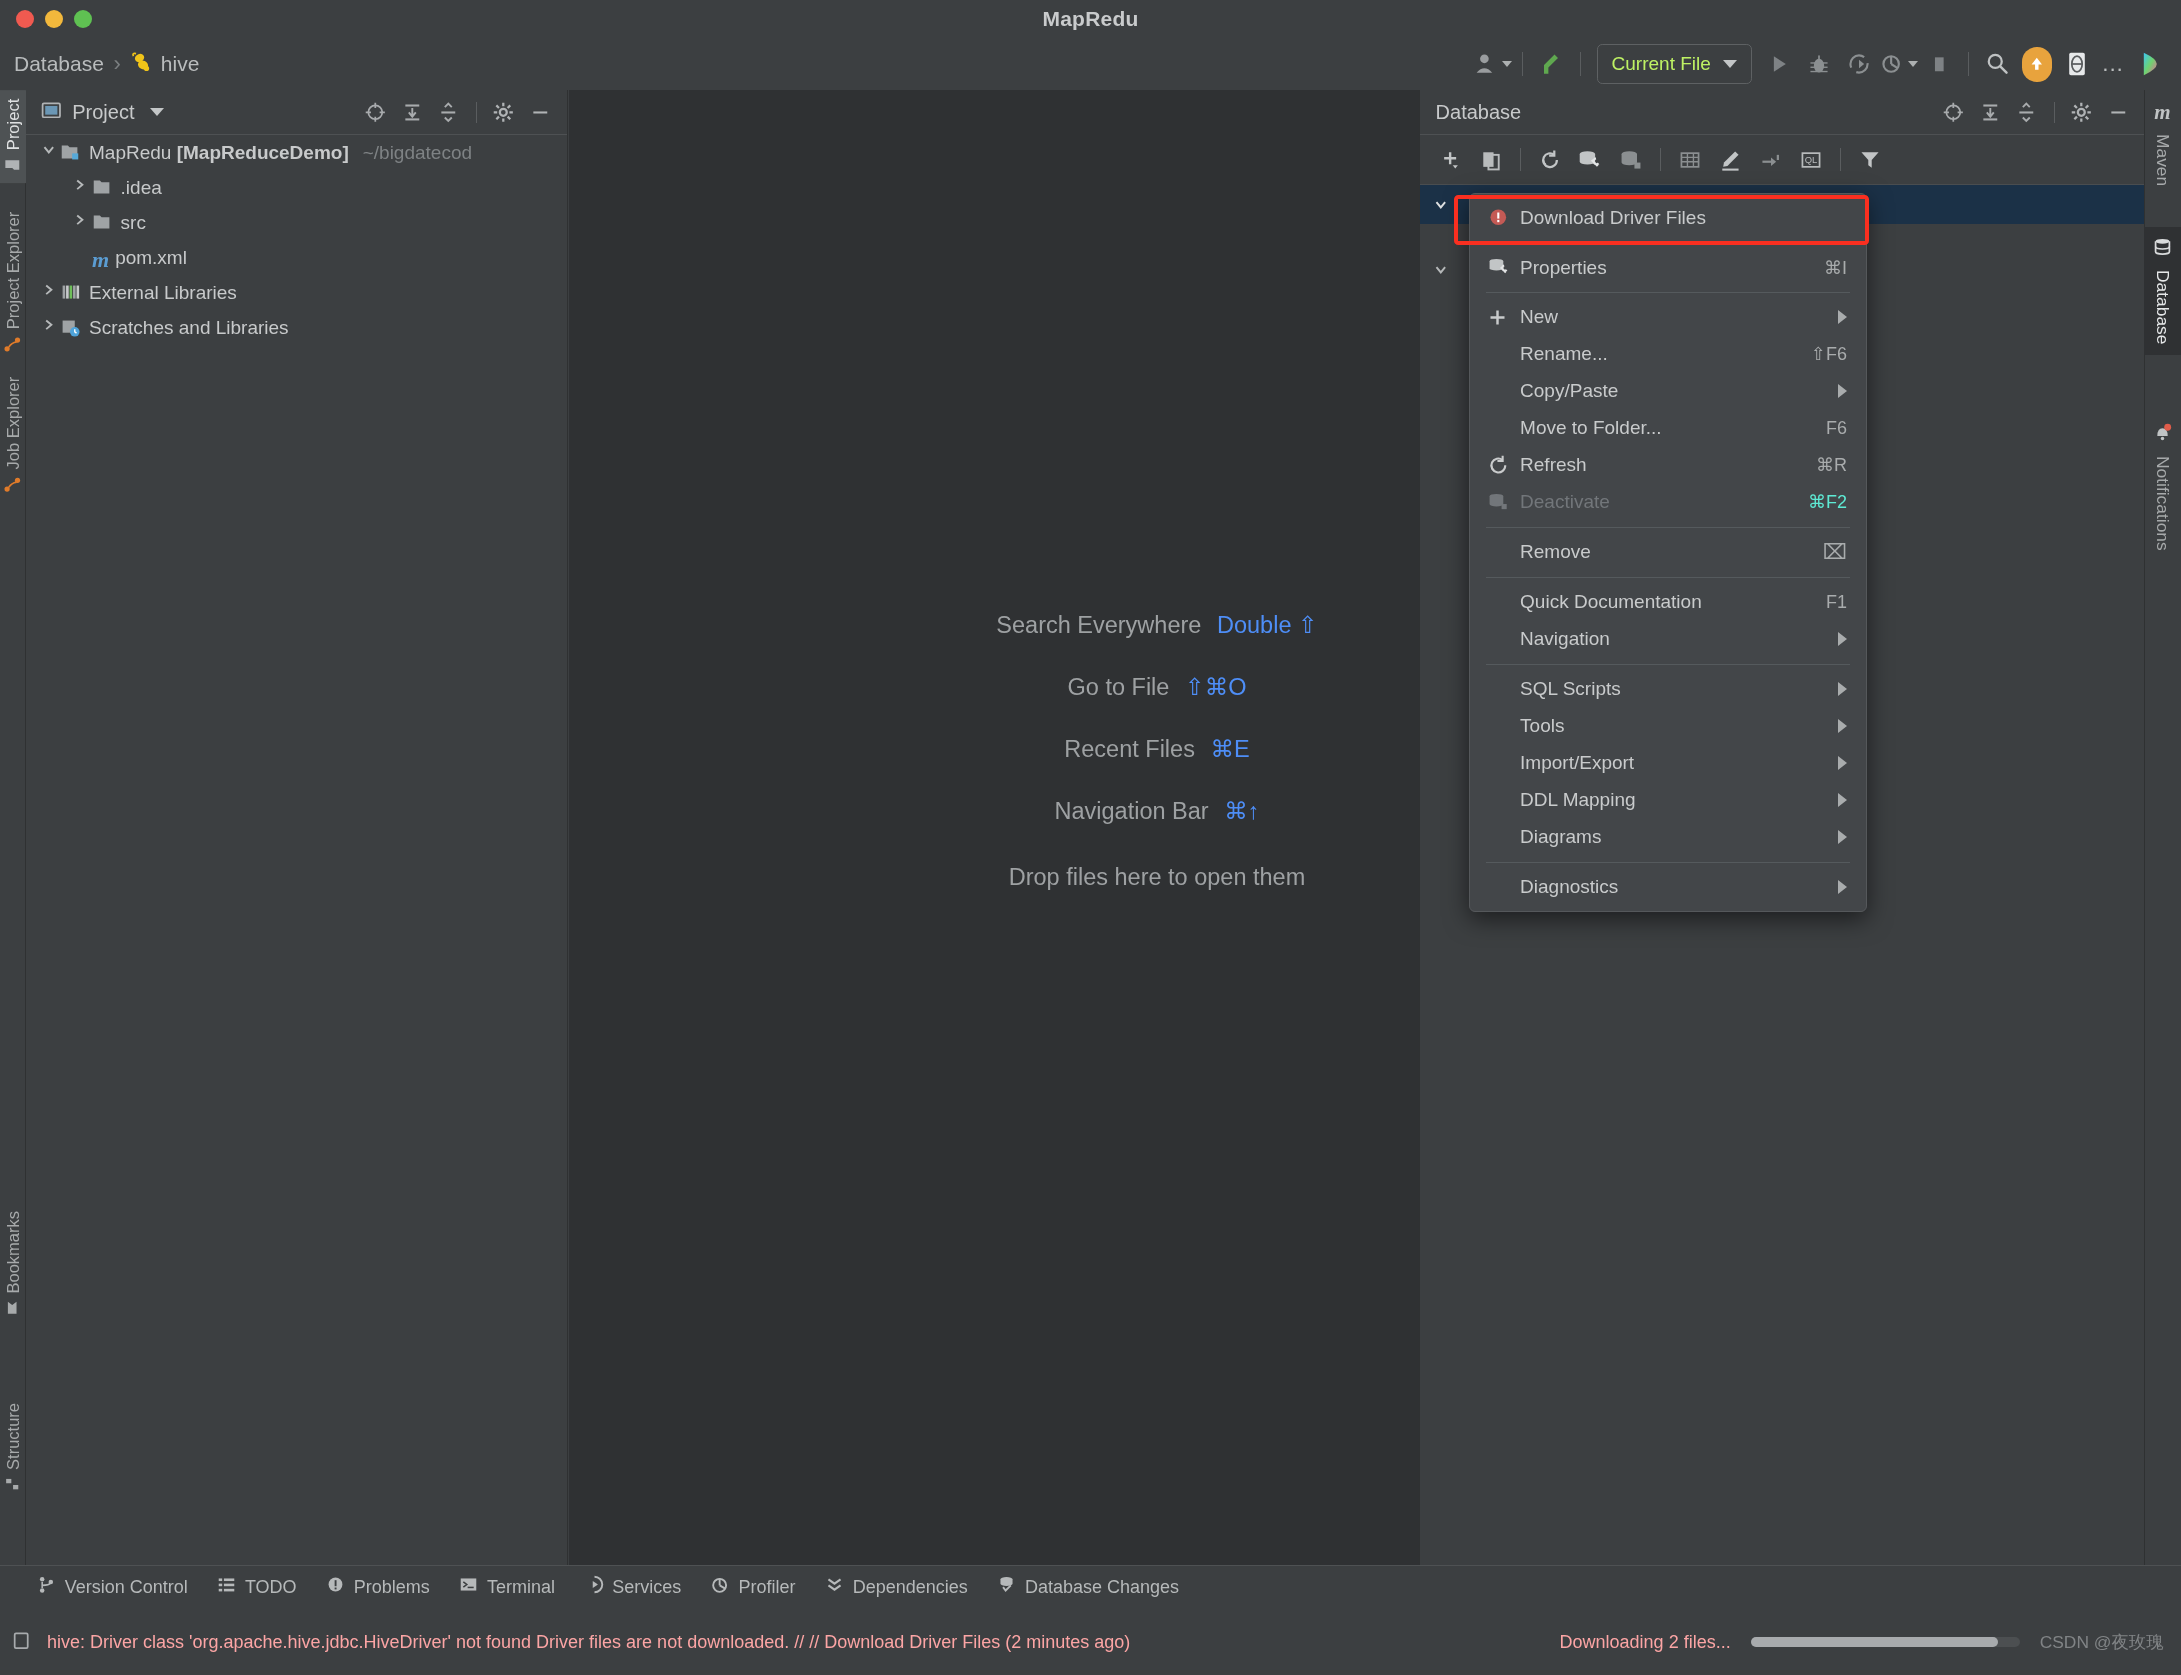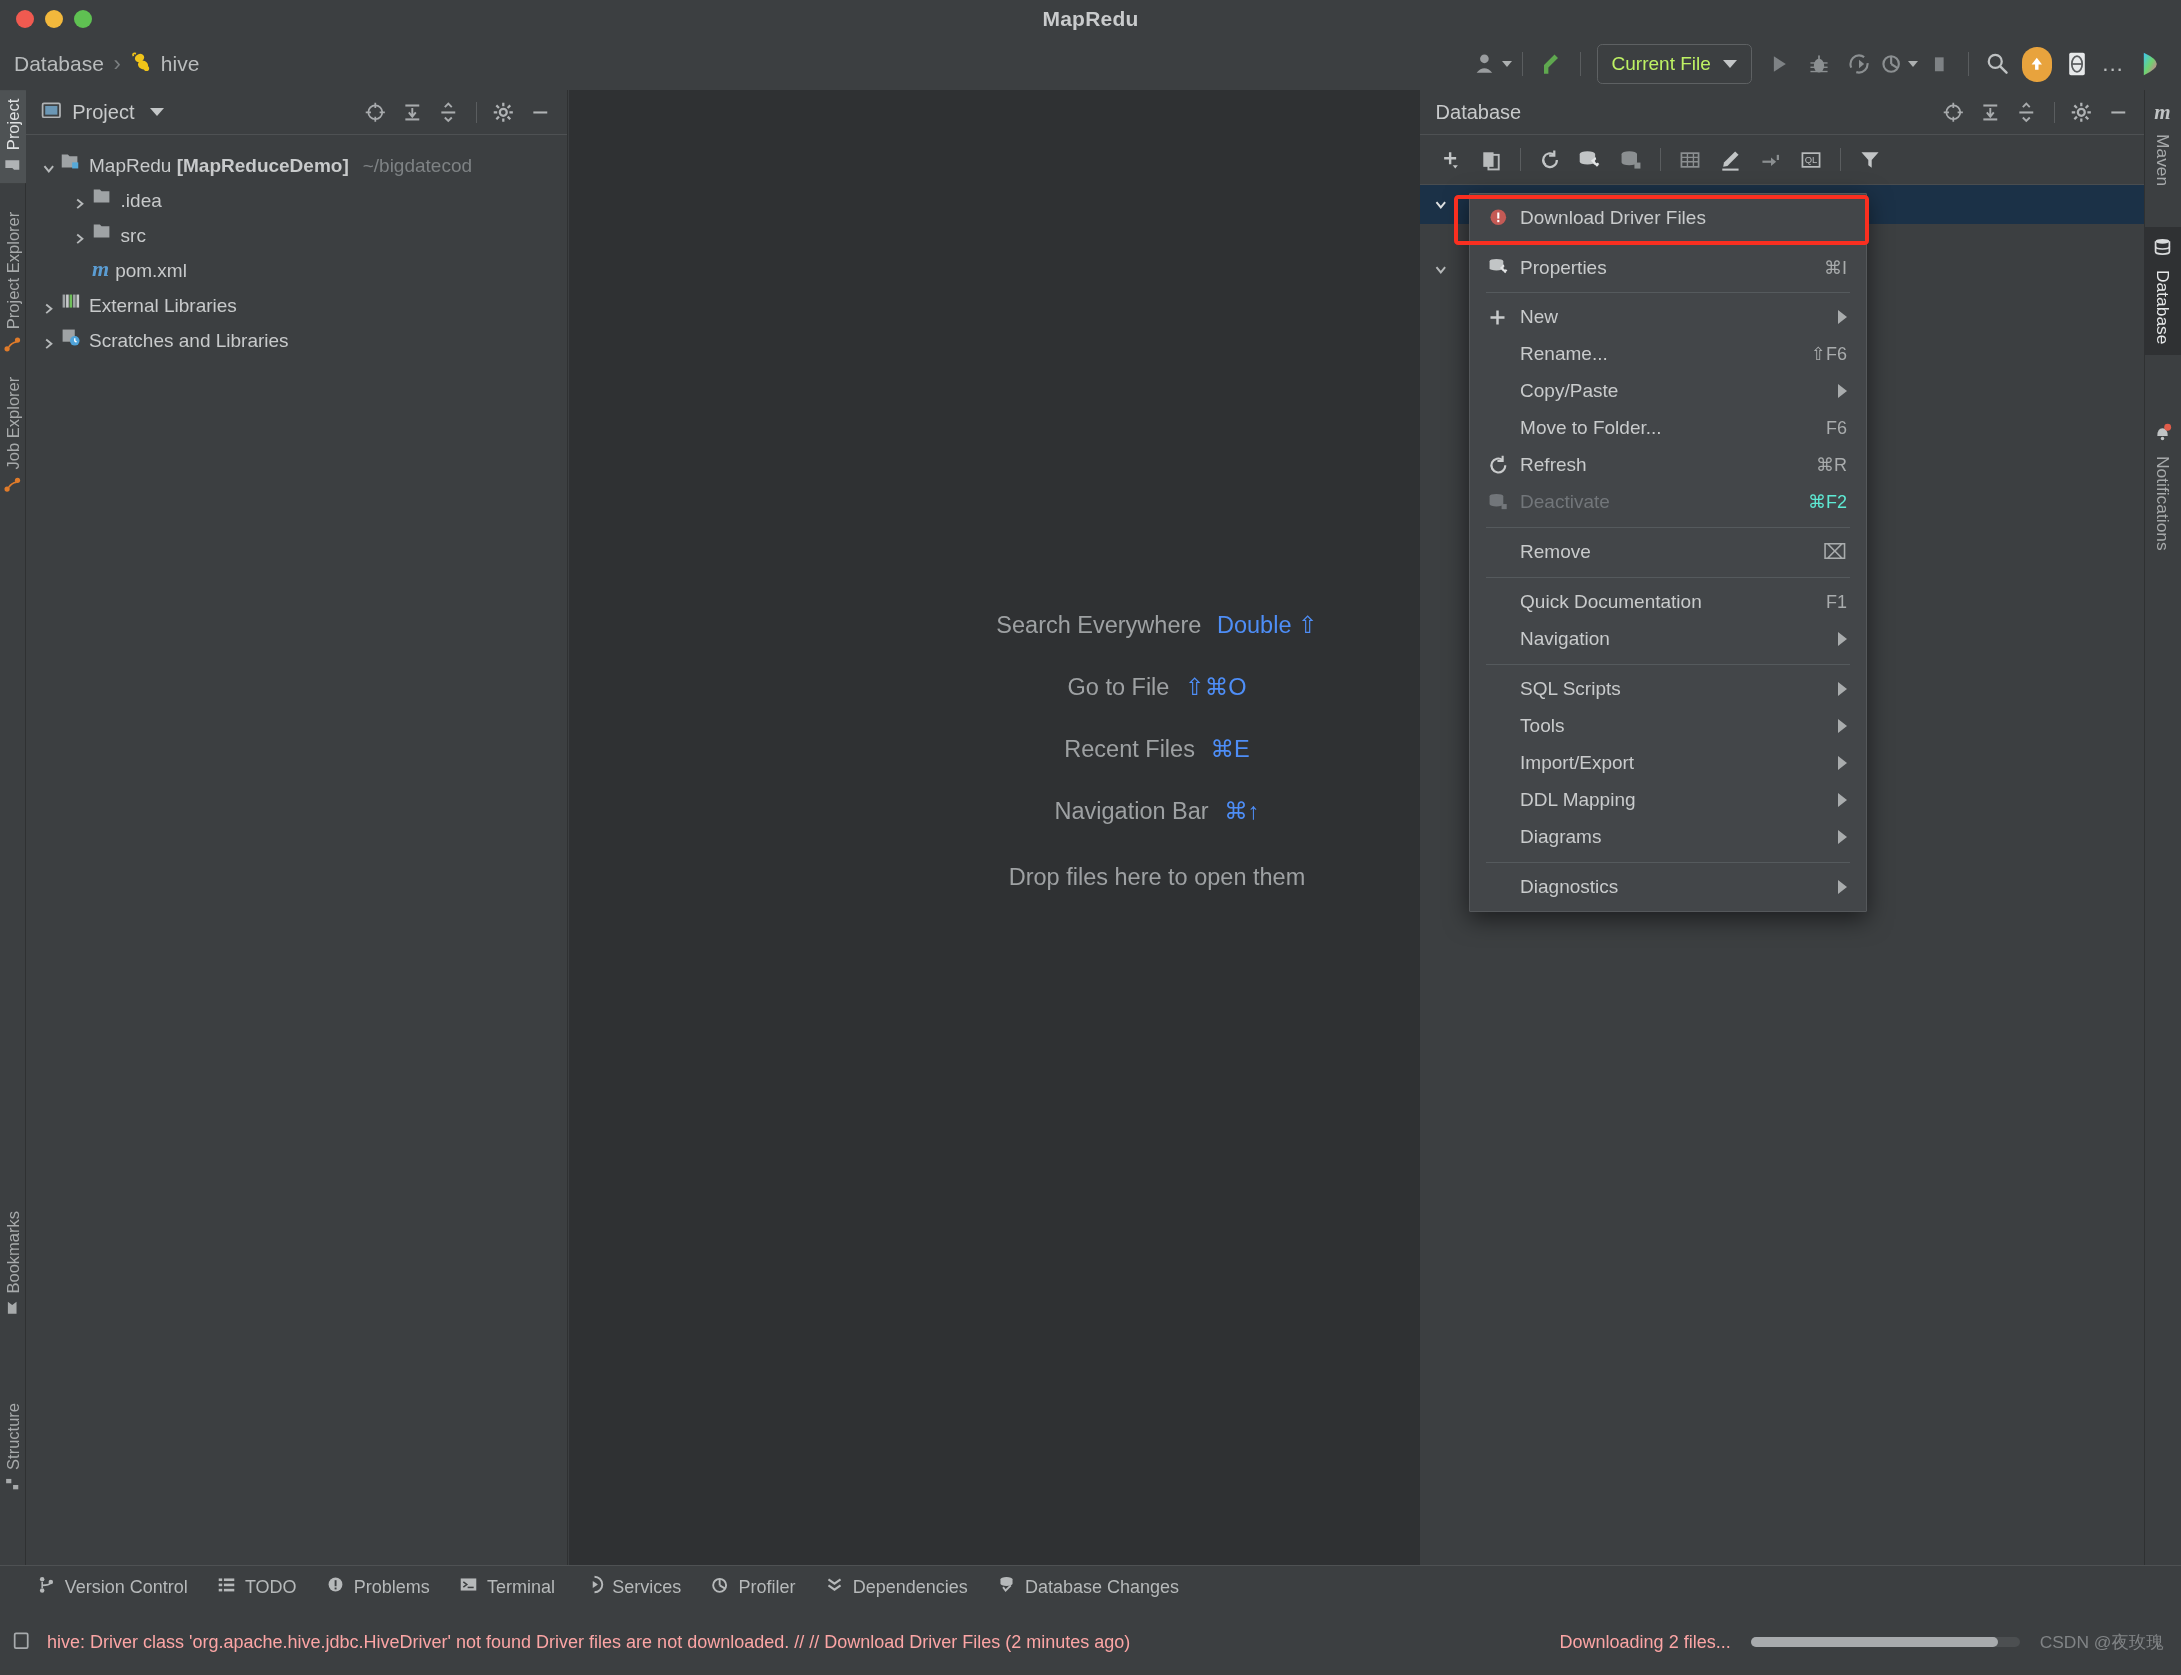--- a/index.html
+++ b/index.html
@@ -90,21 +90,21 @@
     border-bottom: 0.9px solid #4e5153;
   }
   .ph-title { font-size: 20px; color: #c8cacb; margin-left: 9.6px; }
   .ph-caret { margin-left: 15.6px; }
   .ph-right { margin-left: auto; display: flex; align-items: center; gap: 3.5px; }
   .ph-btn { width: 33px; height: 33px; display: flex; align-items: center; justify-content: center; }
   .ph-sep { width: 0.9px; height: 21px; background: #5a5d5f; margin: 0 7px; }
 
   .tree { flex: 1; padding-top: 7px; overflow: hidden; position: relative; }
   .trow {
-    display: flex; align-items: flex-end; height: 35px; white-space: nowrap;
+    display: flex; align-items: flex-start; height: 35px; white-space: nowrap;
     font-size: 19px; color: #c8cacb; padding-right: 7px;
   }
   .tw { width: 24px; display: flex; align-items: center; justify-content: center; flex: none; }
   .tlabel { margin-left: 6px; }
   .tlabel b { font-weight: bold; }
   .tpath { color: #7e8284; margin-left: 8.7px; }
 
   .hscroll {
     position: absolute; left: 19px; bottom: 3.5px; width: 521px; height: 12px;
   }
@@ -160,21 +160,21 @@
     writing-mode: vertical-rl;
     font-size: 17.4px; color: #a7aaab; white-space: nowrap;
     display: flex; align-items: center; justify-content: flex-start;
     padding: 10.4px 0; gap: 8.7px;
   }
   .rtab.active { background: #2f3133; color: #e6e8e9; }
 
   
   .ctxmenu {
     position: absolute; left: 1469px; top: 193px; width: 398px;
-    background: #434649; border: 0.9px solid #55585b; border-radius: 1px;
+    background: #434649; border: 0.9px solid #55585b; border-radius: 6px;
     box-shadow: 0 7px 24px rgba(0,0,0,.55);
     padding: 5.2px 0 5.2px 0; z-index: 40;
   }
   .mi {
     display: flex; align-items: center; height: 37px; padding: 0 19px 0 17.4px;
     font-size: 19px; color: #c9cbcc; white-space: nowrap;
   }
   .mi.disabled { color: #72767a; }
   .mi .mi-ico { width: 31px; display: flex; align-items: center; justify-content: flex-start; flex: none; }
   .mi .mi-label { margin-left: 1.7px; }

